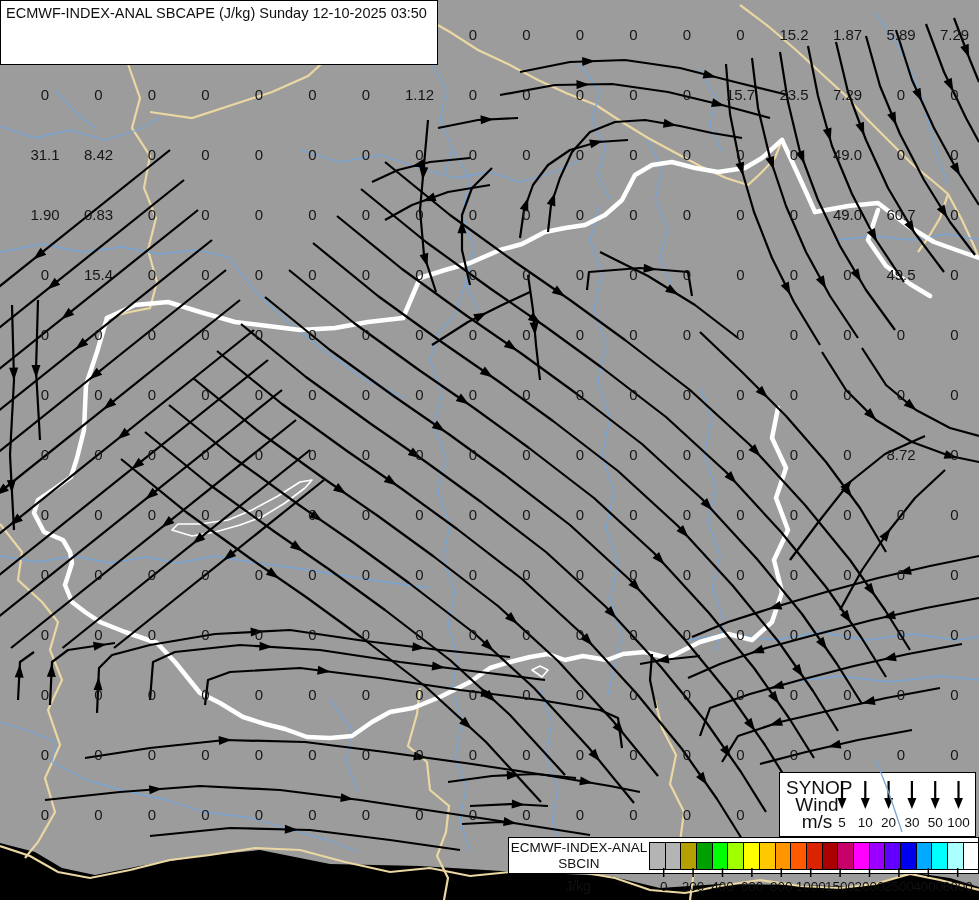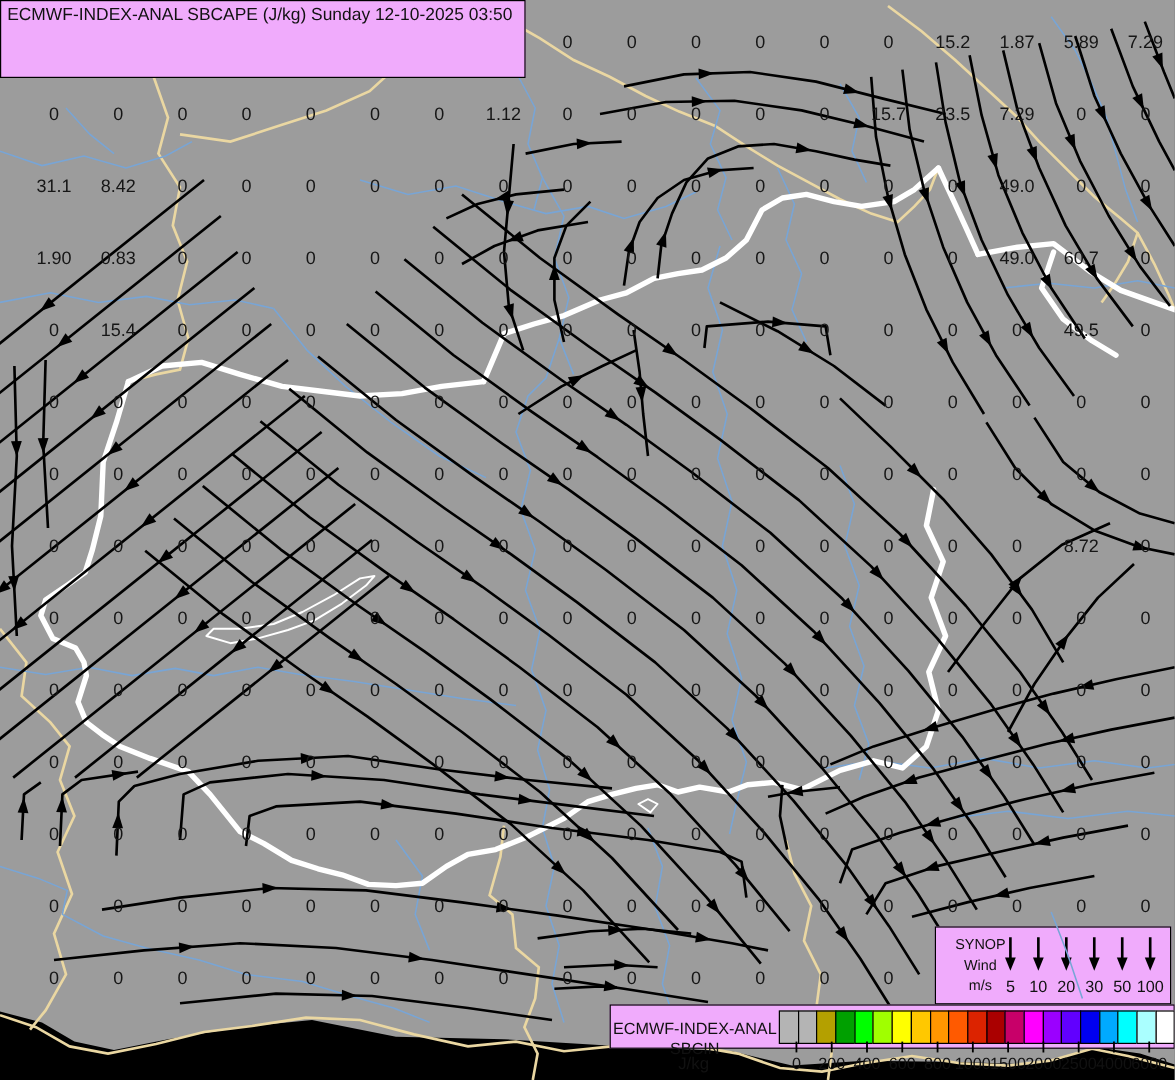--- a/index.html
+++ b/index.html
@@ -1,28 +1,28 @@
 <!DOCTYPE html>
 <html><head>
 <meta charset="utf-8">
 <style>
   html,body{margin:0;padding:0;background:#666;}
   #app{position:relative;width:979px;height:900px;overflow:hidden;background:#9c9c9c;
        font-family:"Liberation Sans",sans-serif;}
   #map-svg,#overlay-svg{position:absolute;left:0;top:0;}
   #map-svg{z-index:1;}
   #overlay-svg{z-index:30;pointer-events:none;}
-  .panel{position:absolute;background:#f0abfc;border:1px solid #000;box-sizing:border-box;z-index:20;color:#111;}
+  .panel{position:absolute;background:#ffffff;border:1px solid #000;box-sizing:border-box;z-index:20;color:#111;}
   #title-box{left:0;top:0;width:438px;height:65px;padding:2px 0 0 5px;}
   #title-box div{font-size:14.5px;line-height:20.5px;white-space:nowrap;}
   #wind-legend{left:779px;top:772px;width:197px;height:65px;}
-  #wind-legend .wtxt{position:absolute;left:6px;top:6px;width:62px;text-align:center;font-size:12px;line-height:17px;}
+  #wind-legend .wtxt{position:absolute;left:6px;top:6px;width:62px;text-align:center;font-size:19px;line-height:17px;}
   #wind-legend svg{position:absolute;left:0;top:0;}
   #cape-legend{left:508px;top:837px;width:471px;height:37px;}
-  #cape-legend .ctxt{position:absolute;left:0;top:12px;width:140px;text-align:center;font-size:13.5px;line-height:16px;}
+  #cape-legend .ctxt{position:absolute;left:0;top:2px;width:140px;text-align:center;font-size:13.5px;line-height:16px;}
   #colorbar{position:absolute;left:141px;top:4px;height:28px;display:flex;}
   #colorbar .cell{width:14.7px;height:26px;border:1px solid #000;margin-left:-1px;box-sizing:content-box;}
 </style>
 </head>
 <body>
 
 <div id="app">
   <svg id="map-svg" width="979" height="900">
       <rect x="0" y="0" width="979" height="900" fill="#9c9c9c"></rect>
       <polygon points="0,843 35,852 62,868 95,875 140,866 200,856 260,850 330,864 420,866 520,872 610,876 660,888 720,884 800,885 860,887 915,873 950,878 979,887 979,900 0,900" fill="#000000"></polygon>

